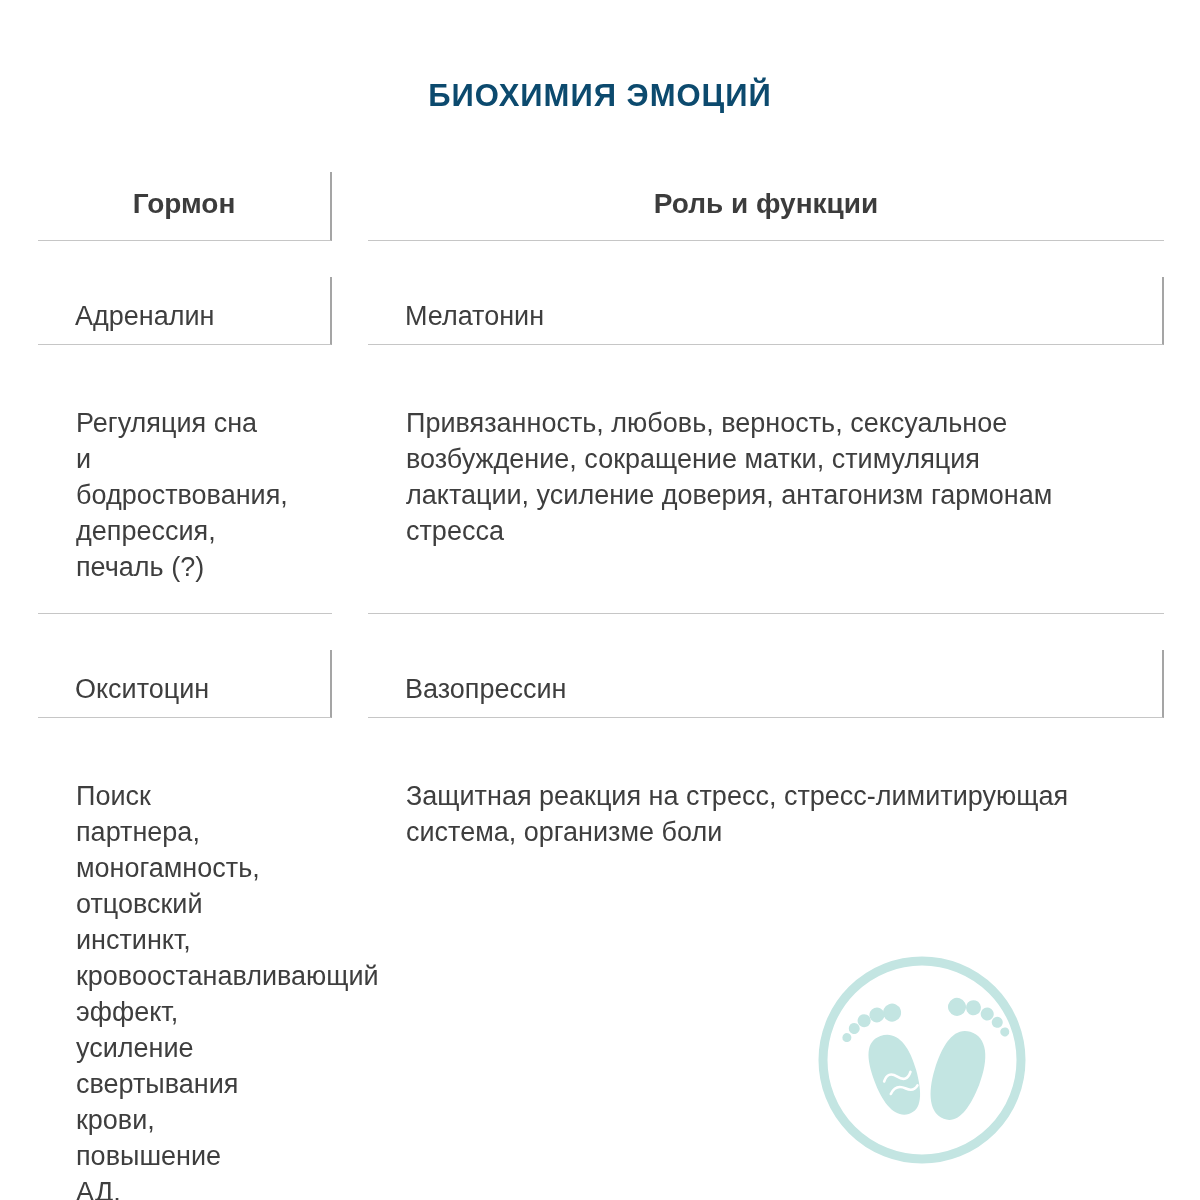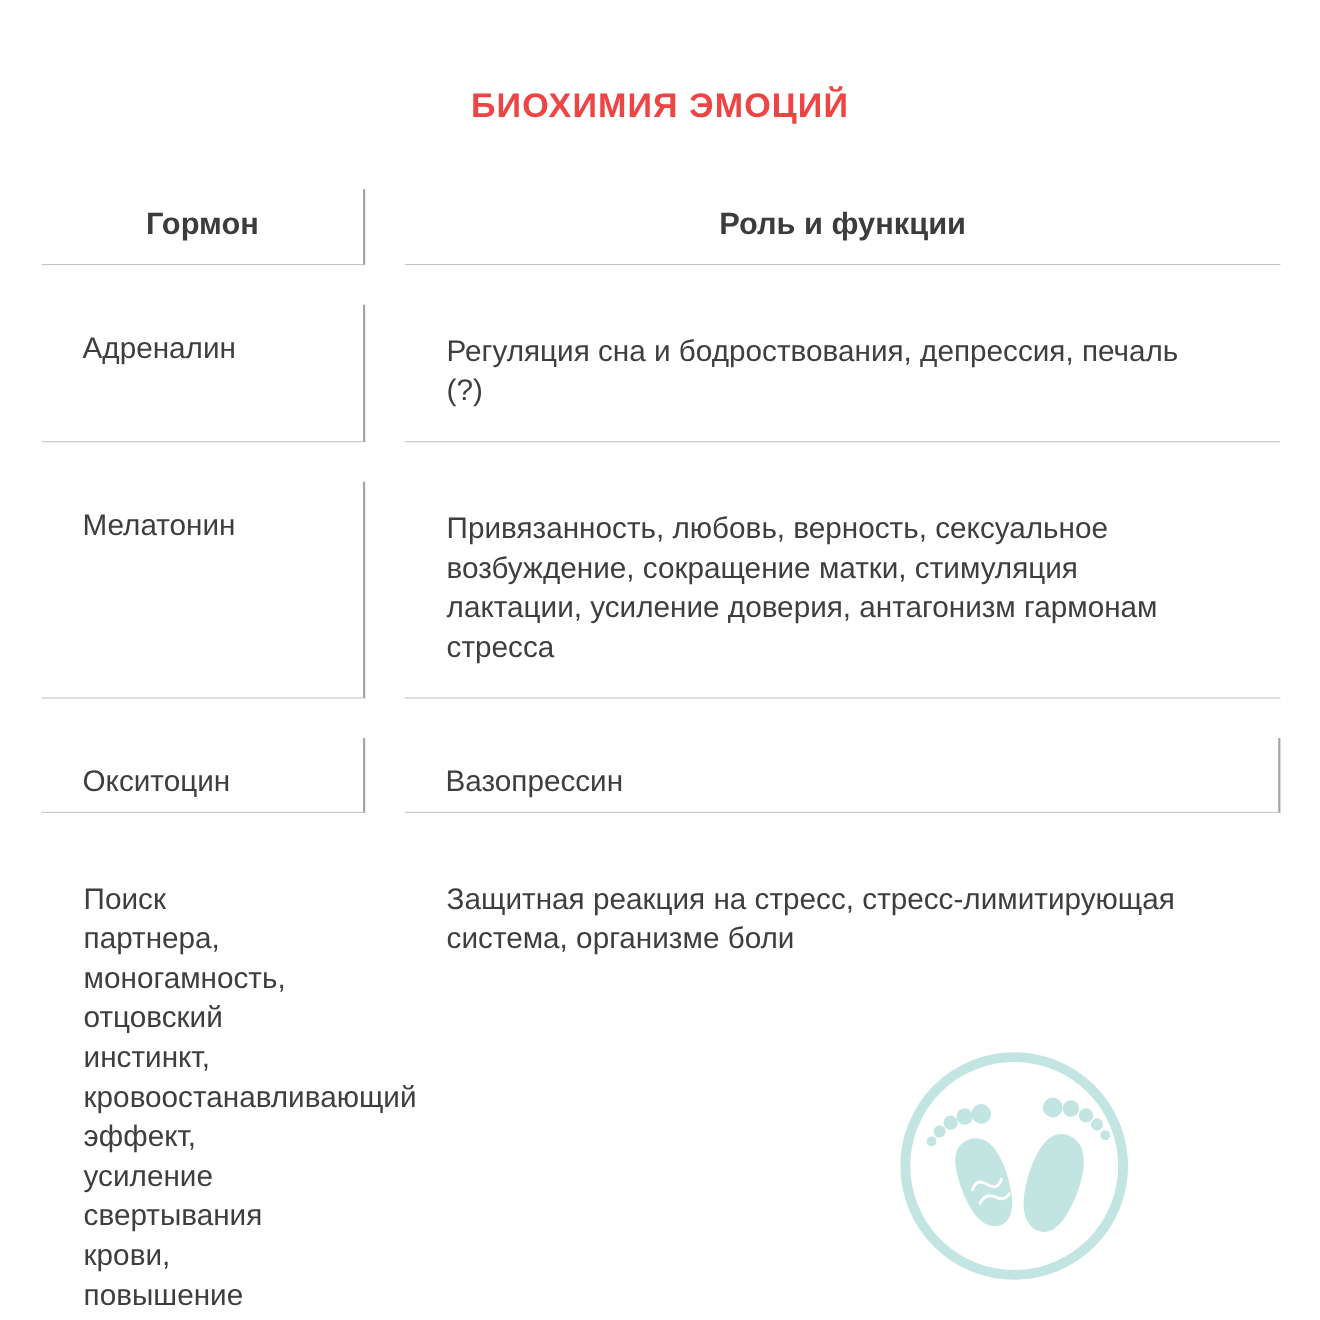--- a/index.html
+++ b/index.html
@@ -11,21 +11,21 @@
     color:#3e3e3e;
     overflow:hidden;
   }
   .page-title{
     margin:0;
     padding-top:78px;
     text-align:center;
     font-size:31px;
     font-weight:bold;
     letter-spacing:1px;
-    color:#ef4444;
+    color:#0c4a6e;
   }
   .table{
     margin:58px 36px 0 38px;
     display:grid;
     grid-template-columns:294px 1fr;
     gap:36px;
   }
   .cell{
     border-bottom:1px solid #c6c6c6;
     box-sizing:border-box;
@@ -64,22 +64,22 @@
 <body>
 
 <h1 class="page-title">БИОХИМИЯ ЭМОЦИЙ</h1>
 
 <div class="table">
   <div class="cell head hcol">Гормон</div>
   <div class="cell head">Роль и функции</div>
 
   <div class="cell hormone hcol">Адреналин</div>
 
+  <div class="cell hormone hcol">Мелатонин</div>
   <div class="cell func">Регуляция сна и бодроствования, депрессия, печаль (?)</div>
-  <div class="cell hormone hcol">Мелатонин</div>
 
   <div class="cell func">Привязанность, любовь, верность, сексуальное возбуждение, сокращение матки, стимуляция лактации, усиление доверия, антагонизм гармонам стресса</div>
   <div class="cell hormone hcol">Окситоцин</div>
 
   <div class="cell hormone hcol">Вазопрессин</div>
   <div class="cell func">Поиск партнера, моногамность, отцовский инстинкт, кровоостанавливающий эффект, усиление свертывания крови, повышение АД, увеличение воды в организме</div>
 
   <div class="cell func last">Защитная реакция на стресс, стресс-лимитирующая система, организме боли</div>
 </div>
 

